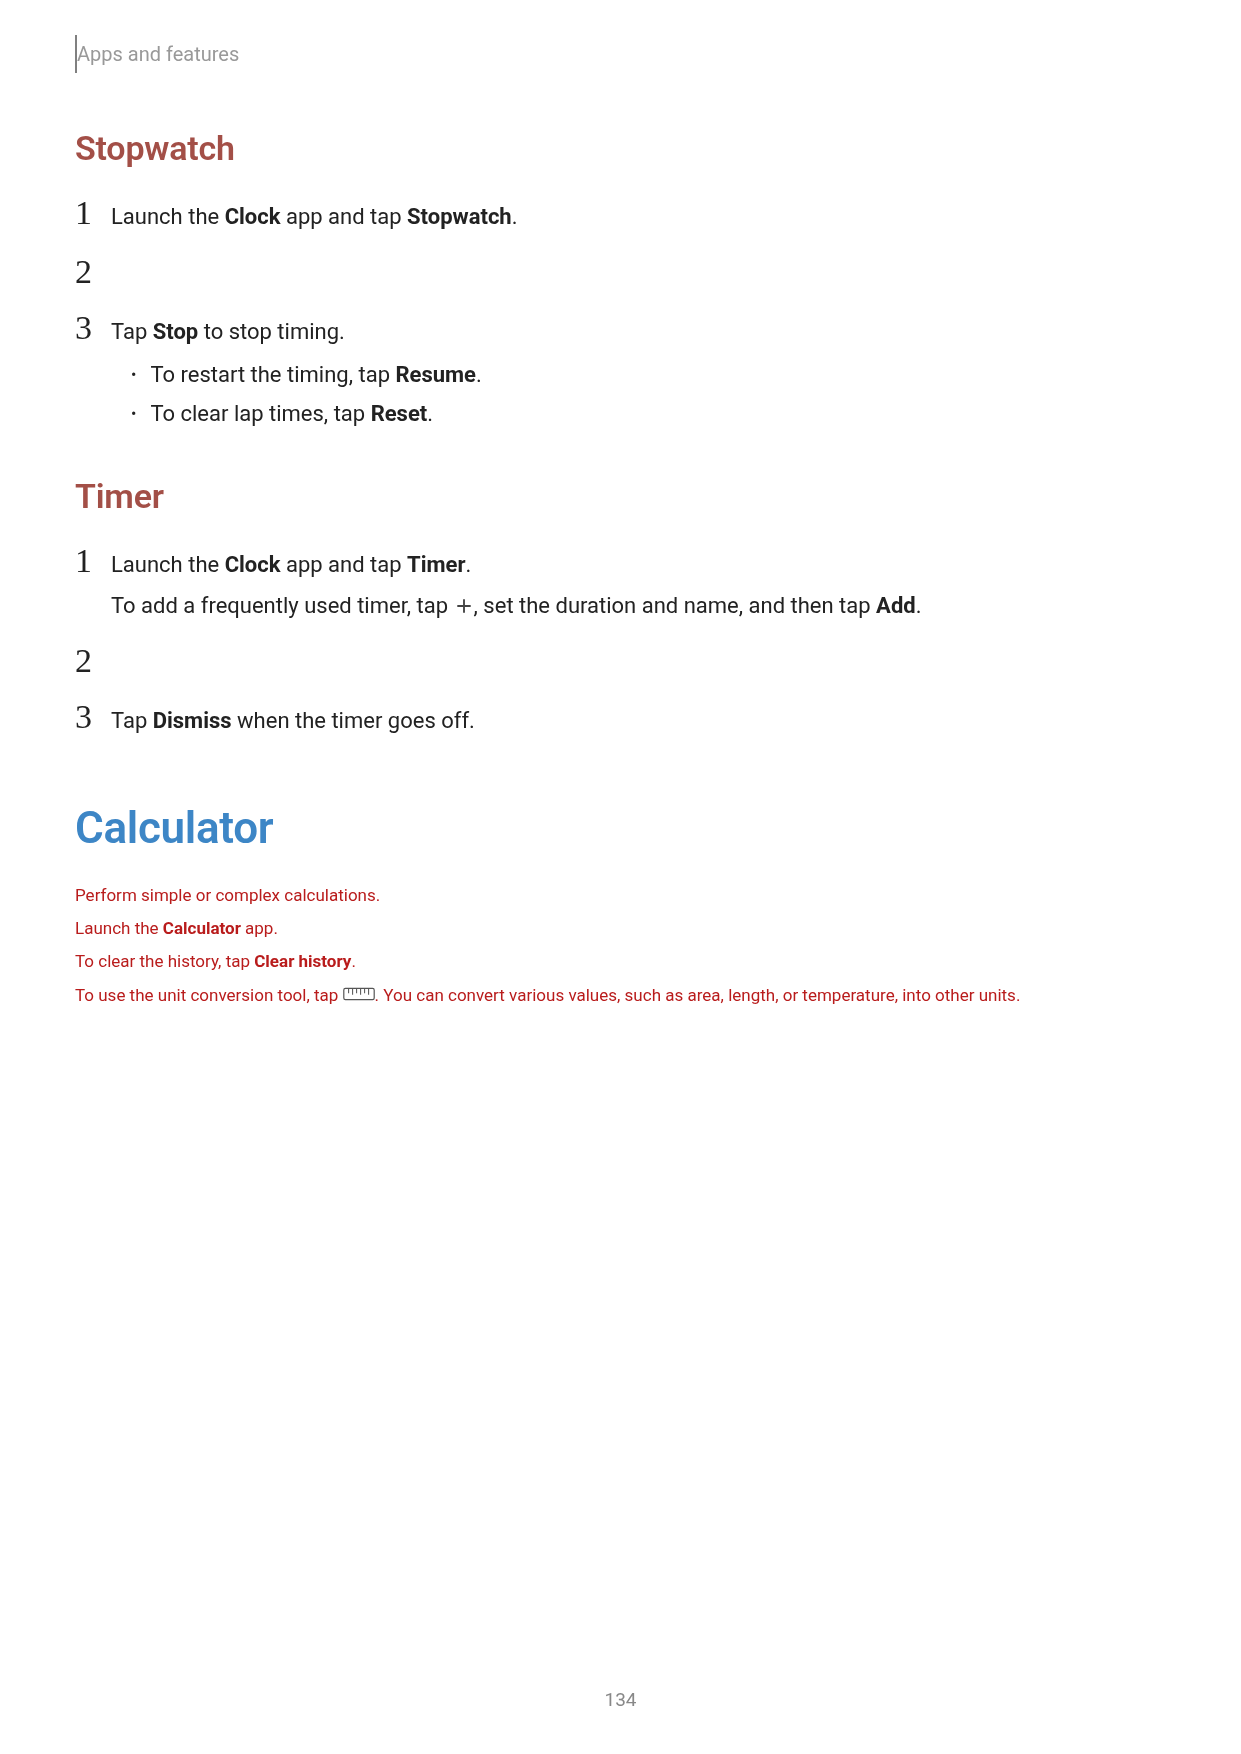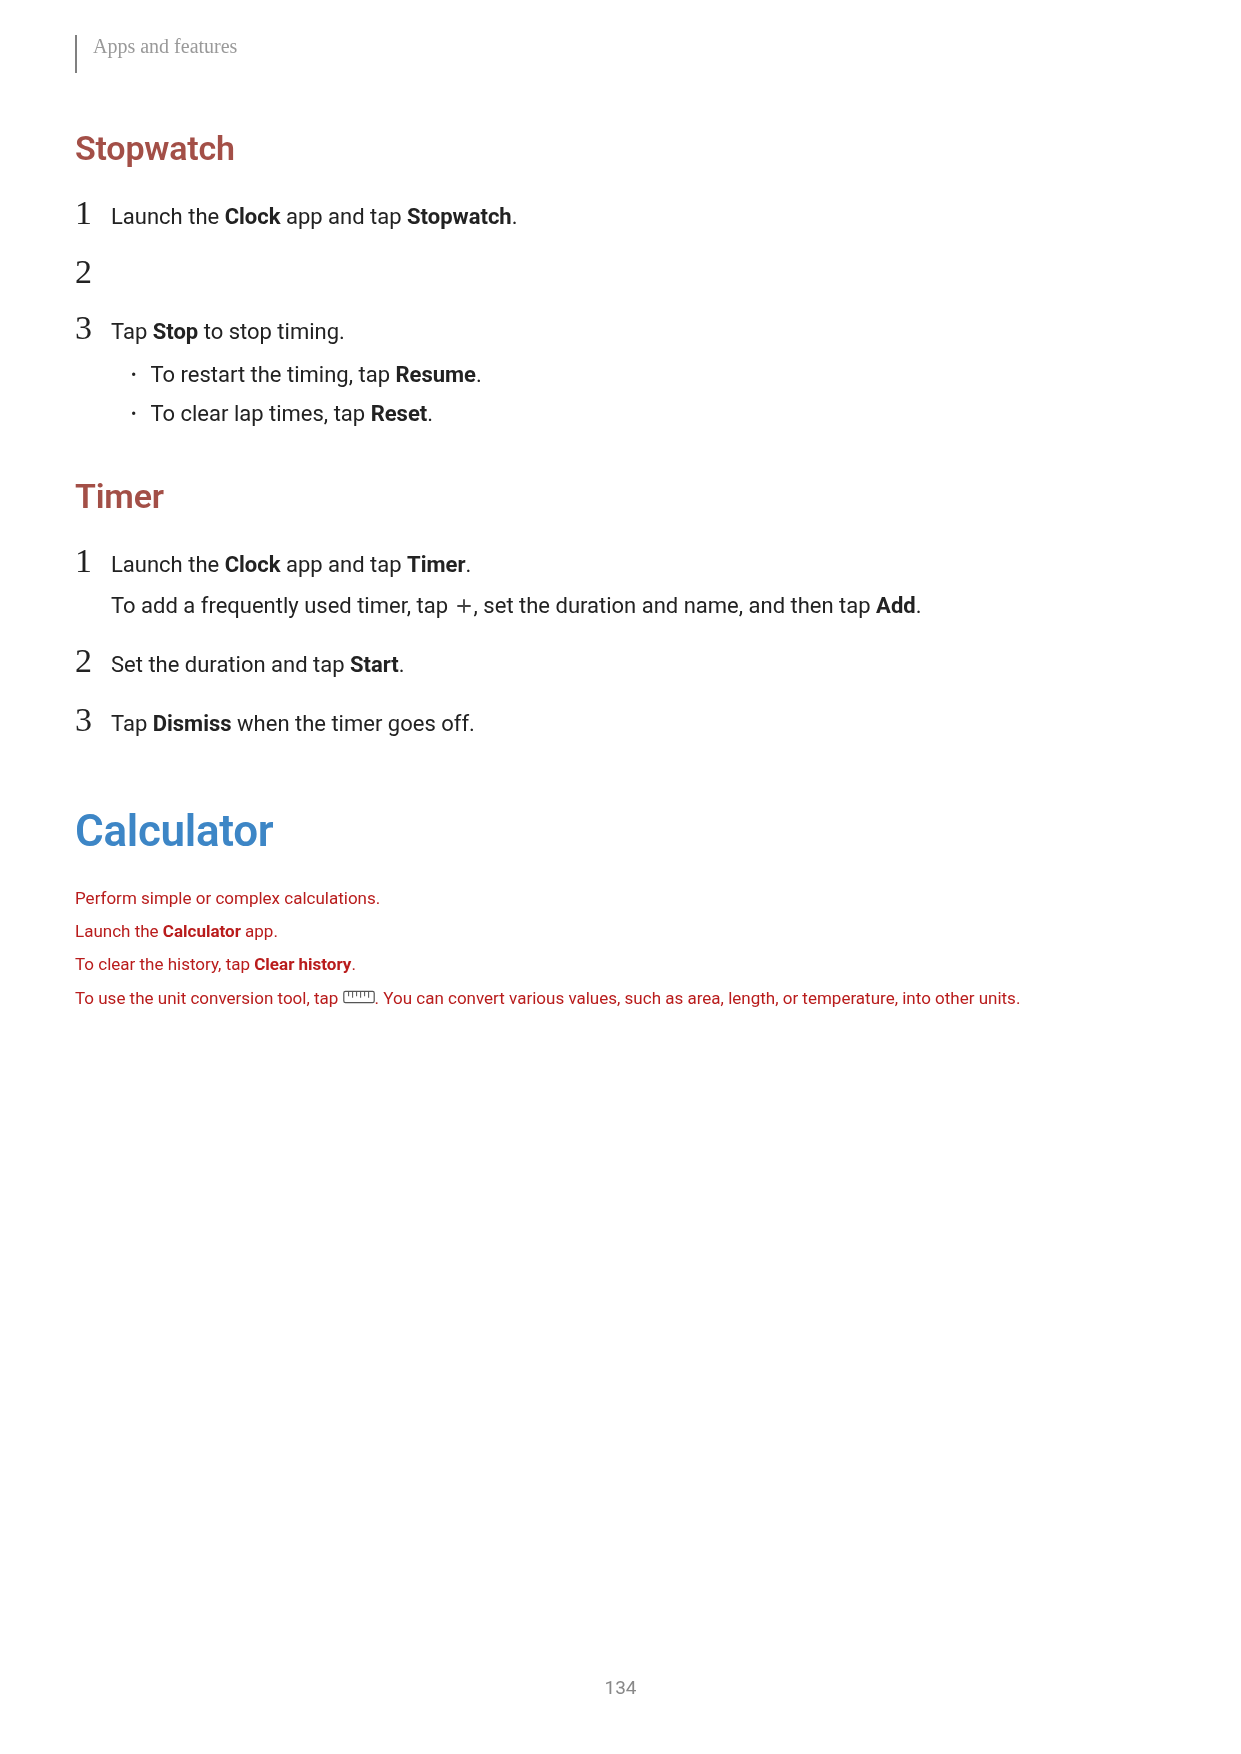--- a/index.html
+++ b/index.html
@@ -13,25 +13,24 @@
       width: 1241px;
       height: 1754px;
       position: relative;
       color: #222;
     }
     .page {
       padding: 30px 75px 0 75px;
     }
     .breadcrumb-wrap {
       display: flex;
-      align-items: flex-start;
-      gap: 16px;
+      align-items: center;
+      gap: 0;
       margin-bottom: 55px;
       padding-top: 5px;
-      font-family: Liberation Serif, serif;
     }
     .breadcrumb-rule {
       width: 2px;
       height: 38px;
       background: #808080;
     }
     .breadcrumb-text {
       color: #999;
       font-size: 20px;
       font-weight: 400;
@@ -135,21 +134,21 @@
       width: 32px;
       height: 18px;
       vertical-align: -2px;
     }
     .icon-ruler svg {
       width: 32px;
       height: 18px;
     }
     .page-number {
       position: absolute;
-      bottom: 55px;
+      bottom: 43px;
       left: 0;
       right: 0;
       text-align: center;
       font-size: 19px;
       color: #888;
     }
   </style>
 </head>
 <body>
 
@@ -214,23 +213,20 @@
               <path d="M12 4 L12 20 M4 12 L20 12" stroke="#444" stroke-width="2.5" stroke-linecap="round" fill="none"></path>
             </svg>
           </span><span>, set the duration and name, and then tap </span><span class="b">Add</span><span>.</span>
       </div>
     </div>
   </div>
 
   <div class="step">
     <div class="step-number">2</div>
     <div class="step-body">
-      <div class="step-line">
-        <span>Set the duration and tap </span><span class="b">Start</span><span>.</span>
-      </div>
     </div>
   </div>
 
   <div class="step">
     <div class="step-number">3</div>
     <div class="step-body">
       <div class="step-line">
         <span>Tap </span><span class="b">Dismiss</span><span> when the timer goes off.</span>
       </div>
     </div>

